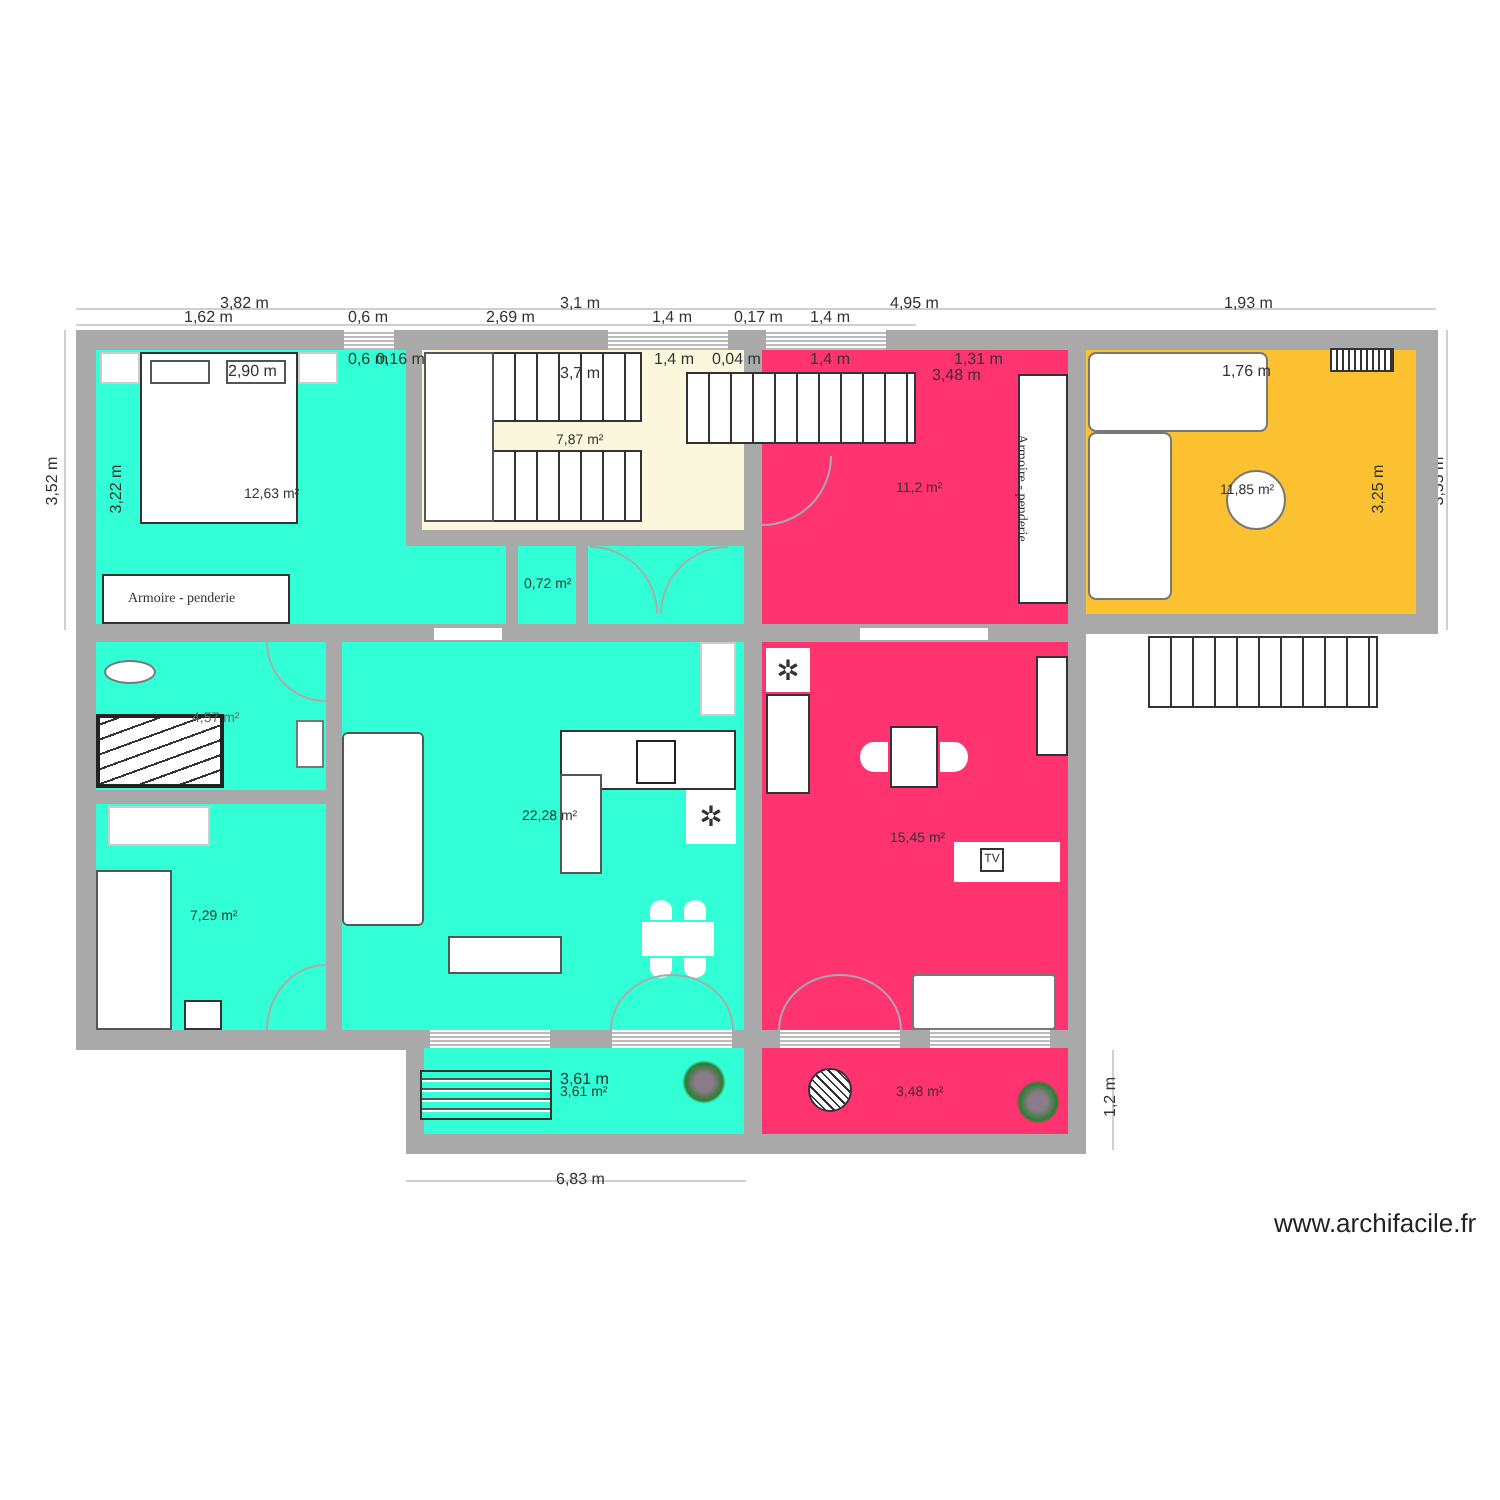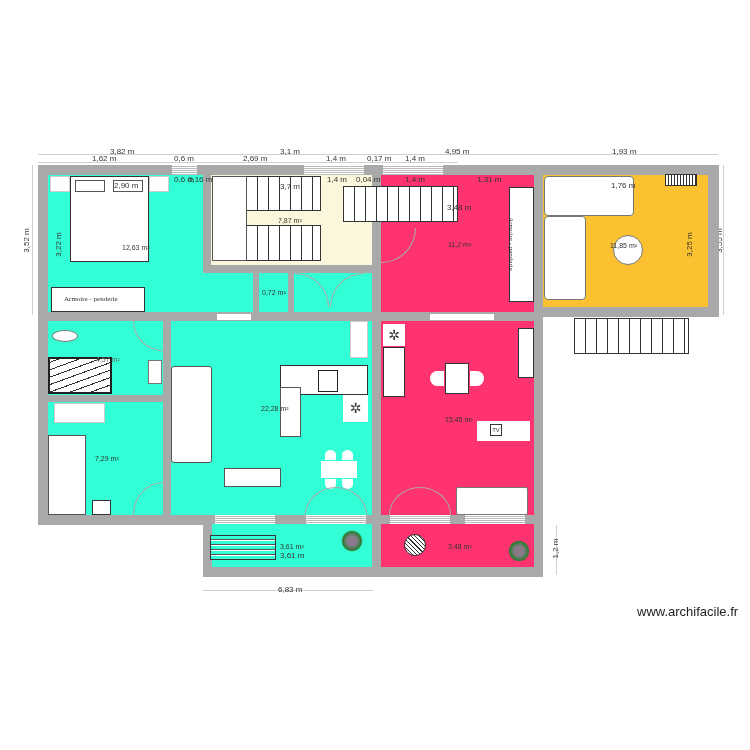--- a/index.html
+++ b/index.html
@@ -104,21 +104,21 @@
 <div class="area" style="left:278px;top:217px;">7,87 m²</div>
 <div class="dim" style="left:327px;top:176px;">1,4 m</div>
 <div class="dim" style="left:356px;top:176px;">0,04 m</div>
 <div class="stair" style="left:343px;top:186px;width:115px;height:36px;"></div>
 
 <div class="area" style="left:262px;top:289px;">0,72 m²</div>
 <div class="door" style="left:295px;top:273px;width:34px;height:34px;border-radius:0 100% 0 0;border-left:none;border-bottom:none;"></div>
 <div class="door" style="left:330px;top:273px;width:34px;height:34px;border-radius:100% 0 0 0;border-right:none;border-bottom:none;"></div>
 
 <div class="dim" style="left:405px;top:176px;">1,4 m</div>
-<div class="dim" style="left:447px;top:184px;margin-top:20px;">3,48 m</div>
+<div class="dim" style="left:466px;top:184px;">3,48 m</div>
 <div class="dim" style="left:477px;top:176px;">1,31 m</div>
 <div class="furn" style="left:509px;top:187px;width:25px;height:115px;"></div>
 <div class="label-text" style="left:484px;top:240px;transform:rotate(90deg);">Armoire - penderie</div>
 <div class="door" style="left:381px;top:228px;width:35px;height:35px;border-radius:0 0 100% 0;border-left:none;border-top:none;"></div>
 <div class="area" style="left:448px;top:241px;">11,2 m²</div>
 
 <div class="furn" style="left:544px;top:176px;width:90px;height:40px;border-color:#777;border-radius:4px;"></div>
 <div class="furn" style="left:544px;top:216px;width:42px;height:84px;border-color:#777;border-radius:4px;"></div>
 <div class="furn" style="left:613px;top:235px;width:30px;height:30px;border-radius:50%;border-color:#777;"></div>
 <div class="furn" style="left:665px;top:174px;width:32px;height:12px;background:repeating-linear-gradient(to right,#fff 0 2px,#333 2px 3px);"></div>
@@ -163,21 +163,21 @@
 <div class="furn" style="left:470px;top:371px;width:14px;height:15px;border-radius:0 50% 50% 0;border:none;"></div>
 <div class="area" style="left:445px;top:416px;">15,45 m²</div>
 <div class="furn" style="left:477px;top:421px;width:53px;height:20px;border:none;"></div>
 <div class="furn" style="left:490px;top:424px;width:12px;height:12px;font-size:6px;text-align:center;line-height:11px;color:#333;">TV</div>
 <div class="furn" style="left:456px;top:487px;width:72px;height:28px;border-color:#777;border-radius:2px;"></div>
 <div class="door" style="left:389px;top:487px;width:31px;height:28px;border-radius:100% 0 0 0;border-right:none;border-bottom:none;"></div>
 <div class="door" style="left:420px;top:487px;width:31px;height:28px;border-radius:0 100% 0 0;border-left:none;border-bottom:none;"></div>
 
 <div class="furn" style="left:210px;top:535px;width:66px;height:25px;background:repeating-linear-gradient(to bottom,#33ffd6 0 3px,#555 3px 4px,#fff 4px 5px);border-color:#333;"></div>
 <div class="area" style="left:280px;top:543px;">3,61 m²</div>
-<div class="dim" style="left:280px;top:552px;text-align:center;">3,61 m</div>
+<div class="dim" style="left:280px;top:536px;text-align:center;">3,61 m</div>
 <div class="plant" style="left:341px;top:530px;width:22px;height:22px;"></div>
 <div class="furn" style="left:404px;top:534px;width:22px;height:22px;border-radius:50%;background:repeating-linear-gradient(45deg,#fff 0 2px,#333 2px 3px);"></div>
 <div class="area" style="left:448px;top:543px;">3,48 m²</div>
 <div class="plant" style="left:508px;top:540px;width:22px;height:22px;"></div>
 <div class="dimvline" style="left:556px;top:525px;height:50px;"></div>
 <div class="vtext" style="left:545px;top:544px;">1,2 m</div>
 <div class="dimline" style="left:203px;top:590px;width:170px;"></div>
 <div class="dim" style="left:278px;top:586px;">6,83 m</div>
 
 <div class="watermark" style="left:637px;top:604px;">www.archifacile.fr</div>

